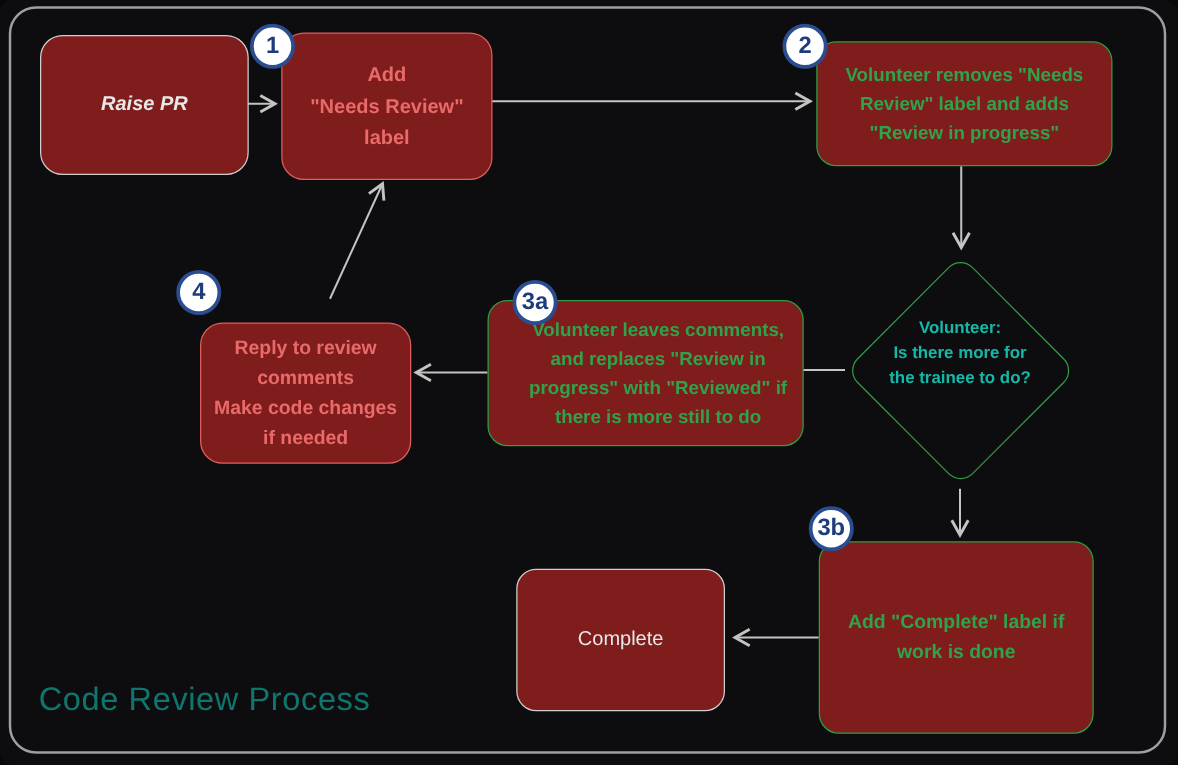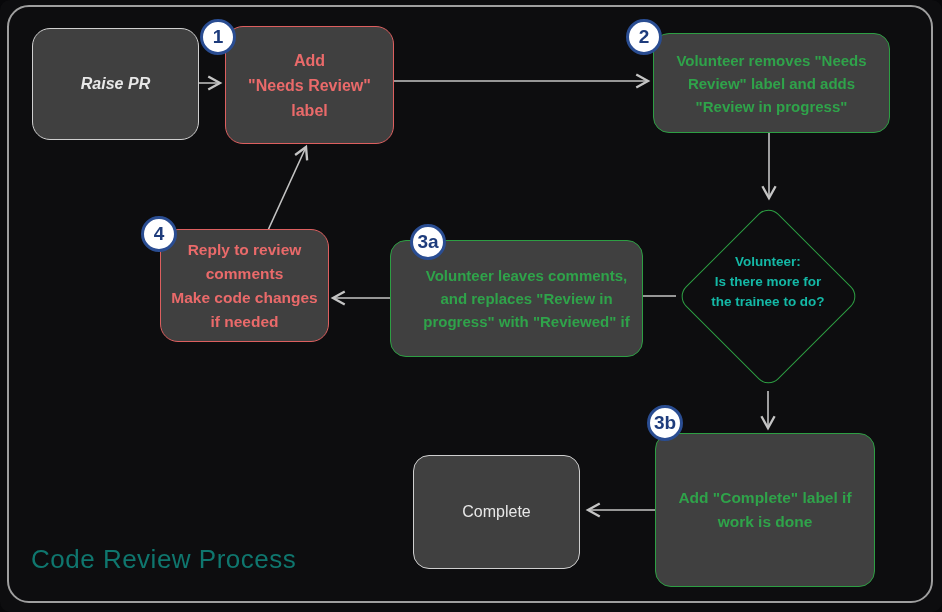--- a/index.html
+++ b/index.html
@@ -1,30 +1,30 @@
 <!DOCTYPE html>
 <html><head>
 <meta charset="utf-8">
 <style>
   html,body{margin:0;padding:0;background:#08080a;}
   body{width:942px;height:612px;font-family:"Liberation Sans",sans-serif;}
   .canvas{position:relative;width:942px;height:612px;background:#0d0d0f;overflow:hidden;border-radius:10px;}
   .frame{position:absolute;left:7px;top:5px;right:9px;bottom:9px;border:2px solid #9f9f9f;border-radius:22px;pointer-events:none;}
   .arrows{position:absolute;left:0;top:0;z-index:2;}
   .node{position:absolute;z-index:3;display:flex;flex-direction:column;justify-content:center;align-items:center;
-        text-align:center;background:#404040;border:1.6px solid;font-weight:600;}
+        text-align:center;background:#7f1d1d;border:1.6px solid;font-weight:600;}
   .node .line{display:block;}
   .neutral{border-color:#cfcfcf;color:#e8e8e8;}
   .red{border-color:#dd5f5f;color:#ea6a6a;}
   .green{border-color:#2d9e43;color:#2fa34a;}
   .n-raise{left:32px;top:28px;width:165px;height:110px;border-radius:18px;font-size:16px;font-style:italic;}
   .n-1{left:225px;top:26px;width:167px;height:116px;border-radius:18px;font-size:16px;line-height:25px;}
   .n-2{left:653px;top:33px;width:235px;height:98px;border-radius:16px;font-size:15px;line-height:23px;}
   .n-3a{left:390px;top:240px;width:231px;height:115px;border-radius:16px;font-size:15px;line-height:23px;padding-left:20px;}
-  .n-4{left:160px;top:229px;width:167px;height:111px;border-radius:18px;font-size:15.5px;line-height:24px;}
+  .n-4{left:160px;top:258px;width:167px;height:111px;border-radius:18px;font-size:15.5px;line-height:24px;}
   .n-3b{left:655px;top:433px;width:218px;height:152px;border-radius:16px;font-size:15.5px;line-height:24px;}
   .n-complete{left:413px;top:455px;width:165px;height:112px;border-radius:16px;font-size:16px;font-weight:500;}
   .diamond{position:absolute;left:703px;top:231px;width:129px;height:129px;border:1.6px solid #2d9e43;
            border-radius:14px;transform:rotate(45deg);z-index:2;background:#0d0d0f;}
   .diamond-label{position:absolute;left:676px;top:252px;width:184px;z-index:3;text-align:center;
                  color:#14b8a6;font-size:13.5px;line-height:20px;font-weight:600;}
   .diamond-label .line{display:block;}
   .badge{position:absolute;z-index:5;width:36px;height:36px;border-radius:50%;background:#ffffff;
          border:3px solid #2a4d92;color:#1e3c7c;display:flex;align-items:center;justify-content:center;
          font-size:19px;font-weight:700;box-sizing:border-box;}
@@ -80,20 +80,21 @@
   <div class="diamond-label">
     <span class="line">Volunteer:</span>
     <span class="line">Is there more for</span>
     <span class="line">the trainee to do?</span>
   </div>
 
   <div class="node green n-3a">
     <span class="line">Volunteer leaves comments,</span>
     <span class="line">and replaces "Review in</span>
     <span class="line">progress" with "Reviewed" if</span>
+    <span class="line">there is more still to do</span>
   </div>
 
   <div class="node red n-4">
     <span class="line">Reply to review</span>
     <span class="line">comments</span>
     <span class="line">Make code changes</span>
     <span class="line">if needed</span>
   </div>
 
   <div class="node green n-3b">

